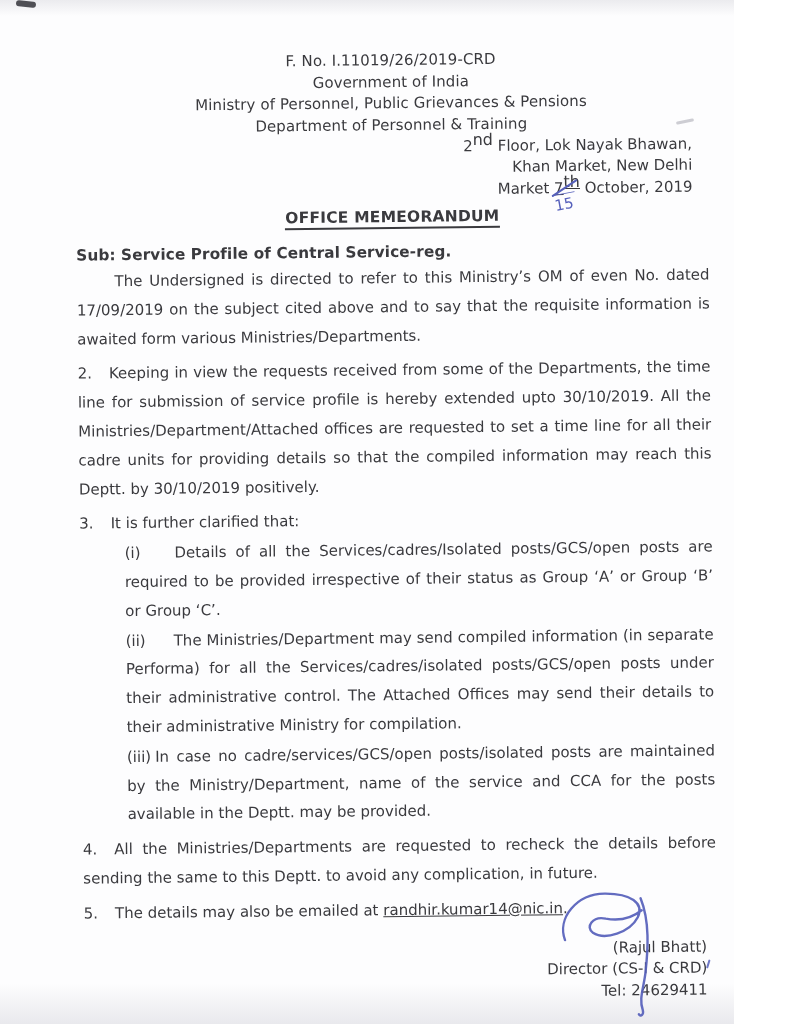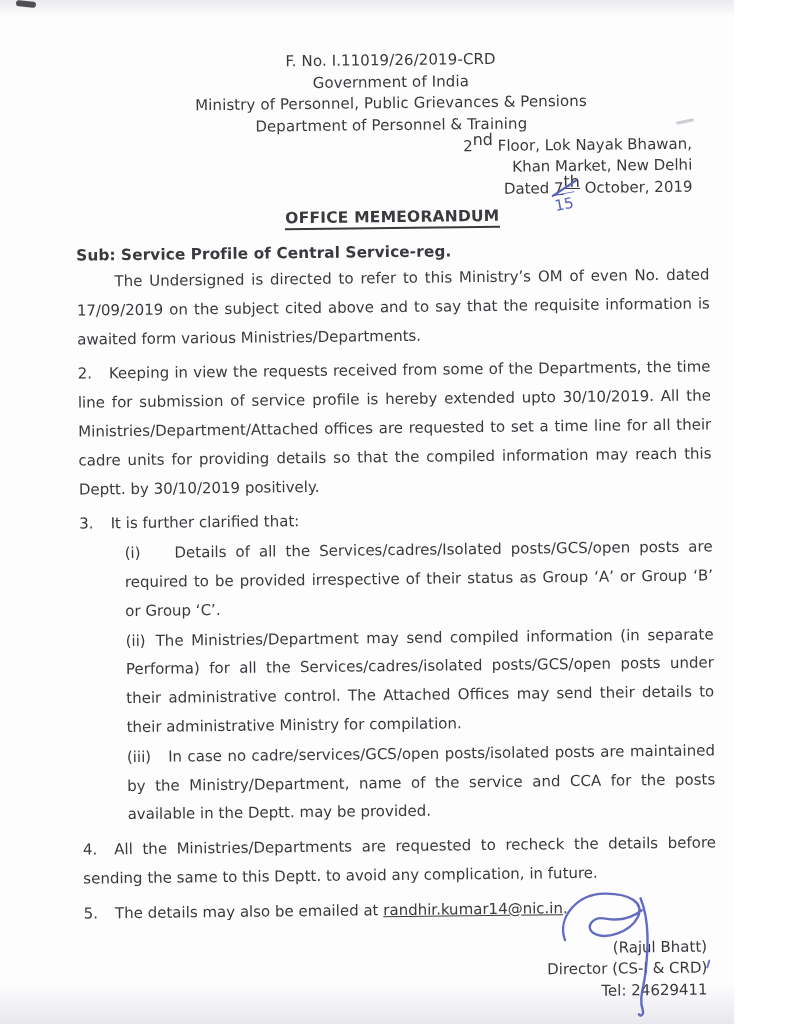--- a/index.html
+++ b/index.html
@@ -54,22 +54,22 @@
   
   .p {
     text-align: justify; text-align-last: left;
     line-height: 28.8px;
     margin-top: 6px;
   }
   .p.first { text-indent: 38px; margin-top: 3px; }
   .num { margin-right: 17px; }
   .p.sub { margin-left: 45px; margin-top: 1px; }
   .rnum-i { margin-right: 34px; }
-  .rnum-ii { margin-right: 10px; }
-  .rnum-iii { margin-right: 17px; }
+  .rnum-ii { margin-right: 28px; }
+  .rnum-iii { margin-right: 4px; }
   .email { text-decoration: underline; }
   
   .sig-block { position: relative; text-align: right; padding-right: 10px; line-height: 21.5px; margin-top: 15px; }
   .signature-svg { position: absolute; right: 28px; top: -50px; width: 170px; height: 135px; pointer-events: none; }
   .blue-tick {
     position: absolute; right: 8px; top: 23px;
     width: 2px; height: 9px;
     background: var(--hand-blue, #5660bb);
     transform: rotate(18deg); border-radius: 2px; opacity: .85;
   }
@@ -99,21 +99,21 @@
     <div class="hdr">
       <div>F. No. I.11019/26/2019-CRD</div>
       <div>Government of India</div>
       <div>Ministry of Personnel, Public Grievances &amp; Pensions</div>
       <div>Department of Personnel &amp; Training</div>
     </div>
 
     <div class="addr">
       <div><span>2</span><sup>nd</sup><span> Floor, Lok Nayak Bhawan,</span></div>
       <div>Khan Market, New Delhi</div>
-      <div><span>Dated </span><span class="day-wrap"><span class="day-underline">7</span><sup class="day-underline">th</sup><span class="blue-slash"></span><span class="hand-15">15</span></span><span> October, 2019</span></div>
+      <div><span>Market </span><span class="day-wrap"><span class="day-underline">7</span><sup class="day-underline">th</sup><span class="blue-slash"></span><span class="hand-15">15</span></span><span> October, 2019</span></div>
     </div>
 
     <div class="title">
       <span>OFFICE MEMEORANDUM</span>
     </div>
 
     <div class="subject">Sub: Service Profile of Central Service-reg.</div>
 
     <p class="p first">The Undersigned is directed to refer to this Ministry’s OM of even No. dated 17/09/2019 on the subject cited above and to say that the requisite information is awaited form various Ministries/Departments.</p>
 

